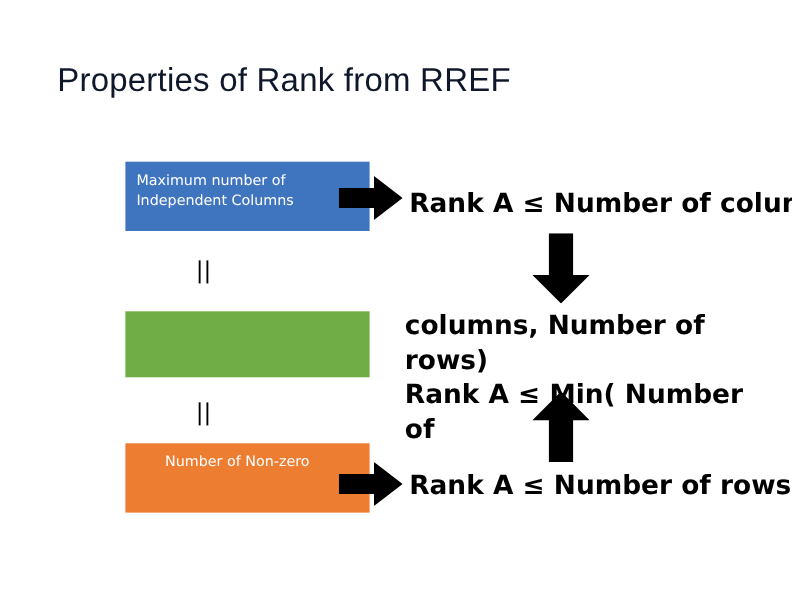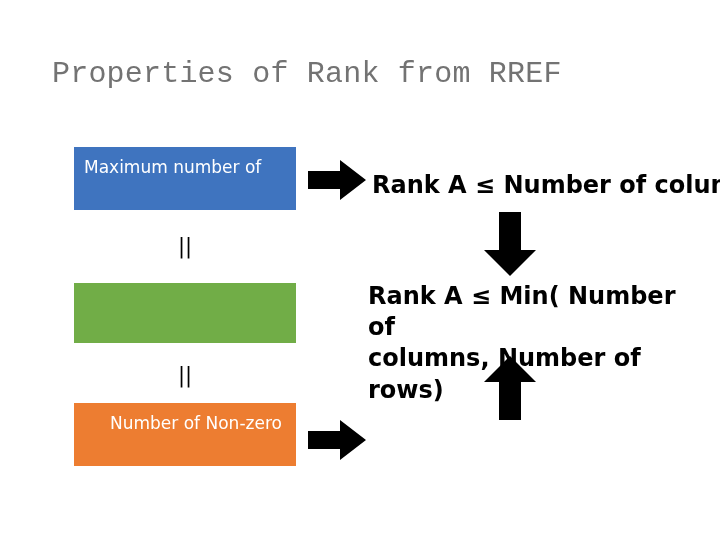--- a/index.html
+++ b/index.html
@@ -19,35 +19,36 @@
     left: 0; top: 0;
     width: 720px;
     height: 540px;
     background: #ffffff;
   }
   .title {
     position: absolute;
     left: 52px;
     top: 57px;
     width: 620px;
-    font-family: Liberation Mono, monospace;
+    font-family: Liberation Sans, sans-serif;
     font-size: 30px;
     font-weight: 400;
-    color: #737373;
+    color: #0f172a;
     letter-spacing: 0.2px;
     white-space: nowrap;
   }
   .box {
     position: absolute;
     box-sizing: border-box;
     color: #ffffff;
     font-family: "DejaVu Sans", sans-serif;
-    font-size: 17px;
+    font-size: 13px;
     line-height: 1.38;
     padding: 9px 10px 0 10px;
+    margin-left: 40px;
   }
   .box-blue {
     left: 74px;
     top: 147px;
     width: 222px;
     height: 63px;
     background: #3F74BF;
   }
   .box-green {
     left: 74px;
@@ -109,20 +110,21 @@
 </style>
 </head>
 <body>
 
 <div id="slide">
 
   <div class="title">Properties of Rank from RREF</div>
 
   <div class="box box-blue">
     <div>Maximum number of</div>
+    <div>Independent Columns</div>
   </div>
 
   <div class="eq eq1">||</div>
 
   <div class="box box-green">
   </div>
 
   <div class="eq eq2">||</div>
 
   <div class="box box-orange">
@@ -149,18 +151,19 @@
 
   <div class="arrow-vert av-up">
     <svg width="52" height="64" viewBox="0 0 52 64">
       <polygon points="26,0 52,26 37,26 37,64 15,64 15,26 0,26" fill="#000000"></polygon>
     </svg>
   </div>
 
   <div class="formula formula-1">Rank A ≤ Number of columns</div>
 
   <div class="formula formula-2">
+    <div>columns, Number of rows)</div>
     <div>Rank A ≤ Min( Number of</div>
-    <div>columns, Number of rows)</div>
   </div>
 
+  <div class="formula formula-3">Rank A ≤ Number of rows</div>
 
 </div>
 
 </body></html>

